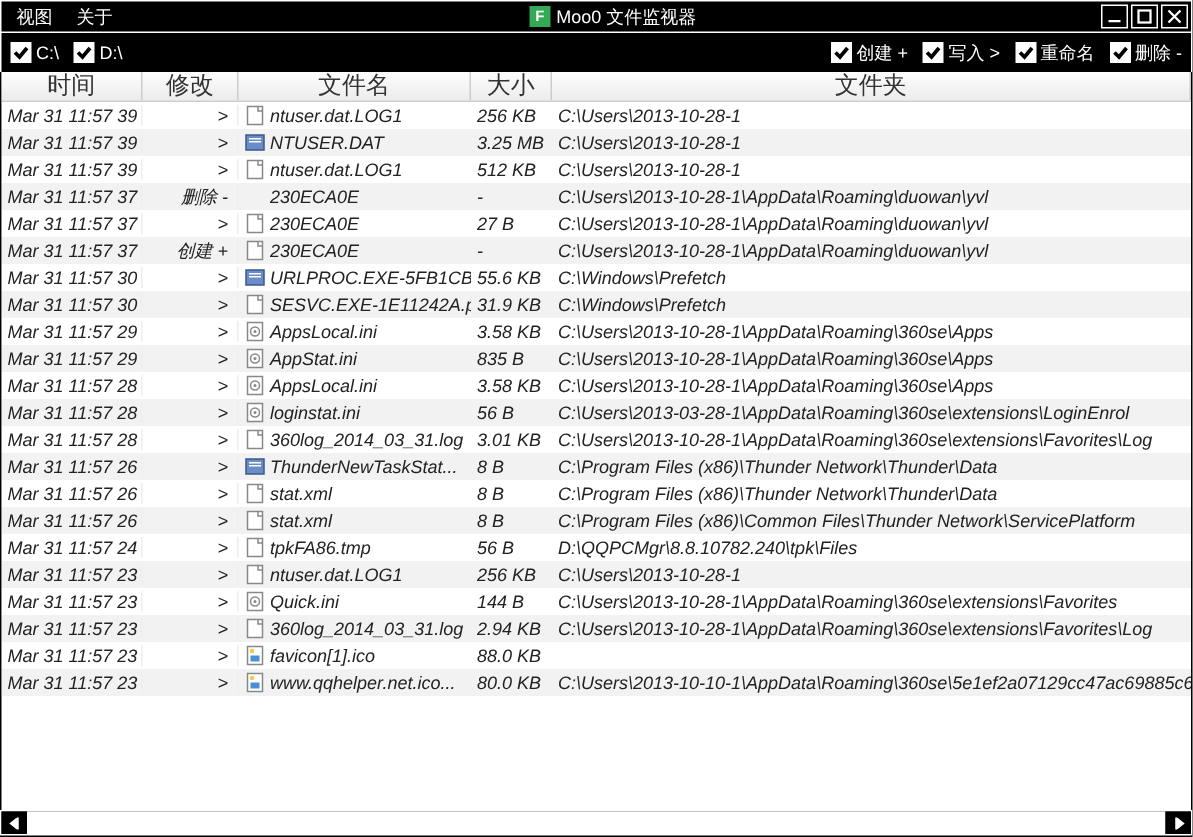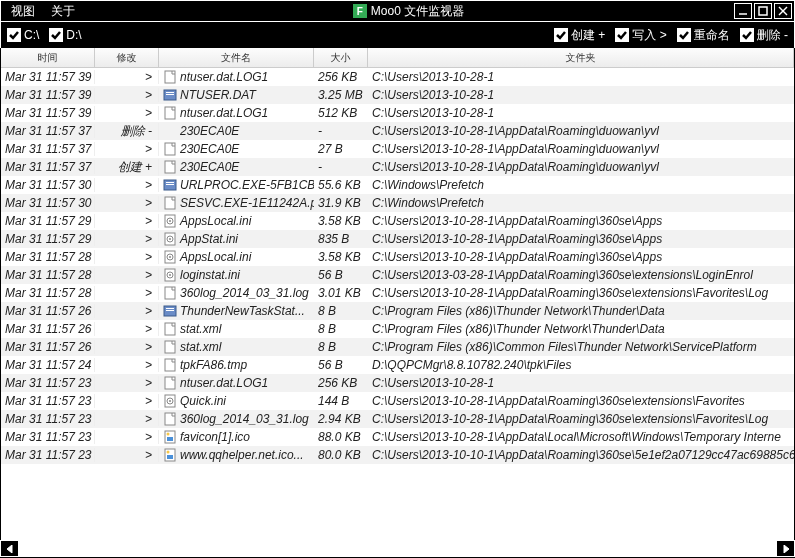--- a/index.html
+++ b/index.html
@@ -15,21 +15,21 @@
 
   .toolbar { height: 26px; background: #000; border-left: 1px solid #fff; border-right: 1px solid #fff; display: flex; align-items: center; color: #fff; padding: 0 6px; gap: 10px; }
   .tb-left { display: flex; gap: 10px; }
   .tb-right { margin-left: auto; display: flex; gap: 10px; }
   .chk { display: flex; align-items: center; gap: 3px; cursor: pointer; }
   .chk-box { width: 14px; height: 14px; background: #fff; display: flex; align-items: center; justify-content: center; }
   .chk-box svg { width: 12px; height: 12px; stroke: #000; fill: none; stroke-width: 2.5; }
 
   .table-wrap { background: #fff; height: 492px; overflow: hidden; position: relative; border-left:1px solid #000; border-right:1px solid #000;}
   .thead { display: flex; height: 20px; background: linear-gradient(#fdfdfd, #ececec); border-bottom: 1px solid #ccc; }
-  .th { border-right: 1px solid #ccc; padding: 2px 4px; font-size: 10px; display: flex; align-items: center; justify-content: center; color: #333; }
+  .th { border-right: 1px solid #ccc; padding: 2px 4px; font-size: 16px; display: flex; align-items: center; justify-content: center; color: #333; }
   .tbody { overflow-y: scroll; height: 472px; }
   .tbody::-webkit-scrollbar { width: 17px; background:#f0f0f0;}
   .tbody::-webkit-scrollbar-thumb { background: #c0c0c0; }
   .row { display: flex; height: 18px; align-items: center; font-size: 12px; color: #222; font-style: italic; }
   .row:nth-child(odd) { background: #fff; }
   .row:nth-child(even) { background: #f2f2f2; }
   .cell { padding: 0 4px; white-space: nowrap; overflow: hidden; text-overflow: clip; }
   .c-time { width: 94px; border-right: 1px solid #eee; }
   .c-mod  { width: 64px; text-align: right; padding-right: 6px; border-right: 1px solid #eee;}
   .c-file { width: 155px; display: flex; align-items: center; gap: 3px; }
@@ -406,21 +406,20 @@
         <div class="cell c-mod">&gt;</div>
         <div class="cell c-file">
           <svg class="fico" viewBox="0 0 14 14">
             <rect x="2" y="1" width="10" height="12" fill="#fff" stroke="#888"></rect>
             <rect x="4" y="7" width="6" height="4" fill="#4a90d9"></rect>
             <circle cx="5" cy="4" r="1.5" fill="#f6c748"></circle>
           </svg>
           <span>favicon[1].ico</span>
         </div>
         <div class="cell c-size">88.0 KB</div>
-        <div class="cell c-folder">C:\Users\2013-10-28-1\AppData\Local\Microsoft\Windows\Temporary Interne</div>
       </div>
       <div class="row">
         <div class="cell c-time">Mar 31  11:57 23</div>
         <div class="cell c-mod">&gt;</div>
         <div class="cell c-file">
           <svg class="fico" viewBox="0 0 14 14">
             <rect x="2" y="1" width="10" height="12" fill="#fff" stroke="#888"></rect>
             <rect x="4" y="7" width="6" height="4" fill="#4a90d9"></rect>
             <circle cx="5" cy="4" r="1.5" fill="#f6c748"></circle>
           </svg>

